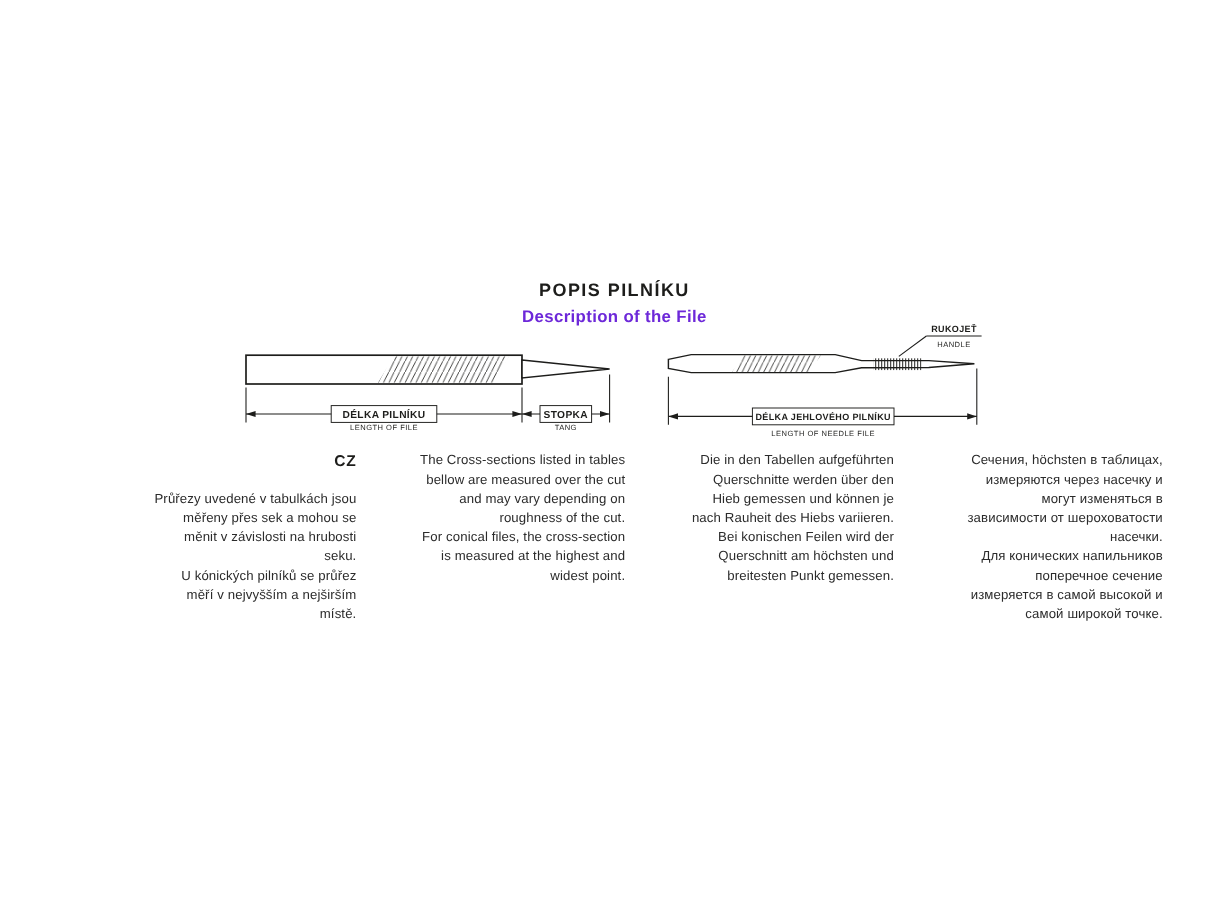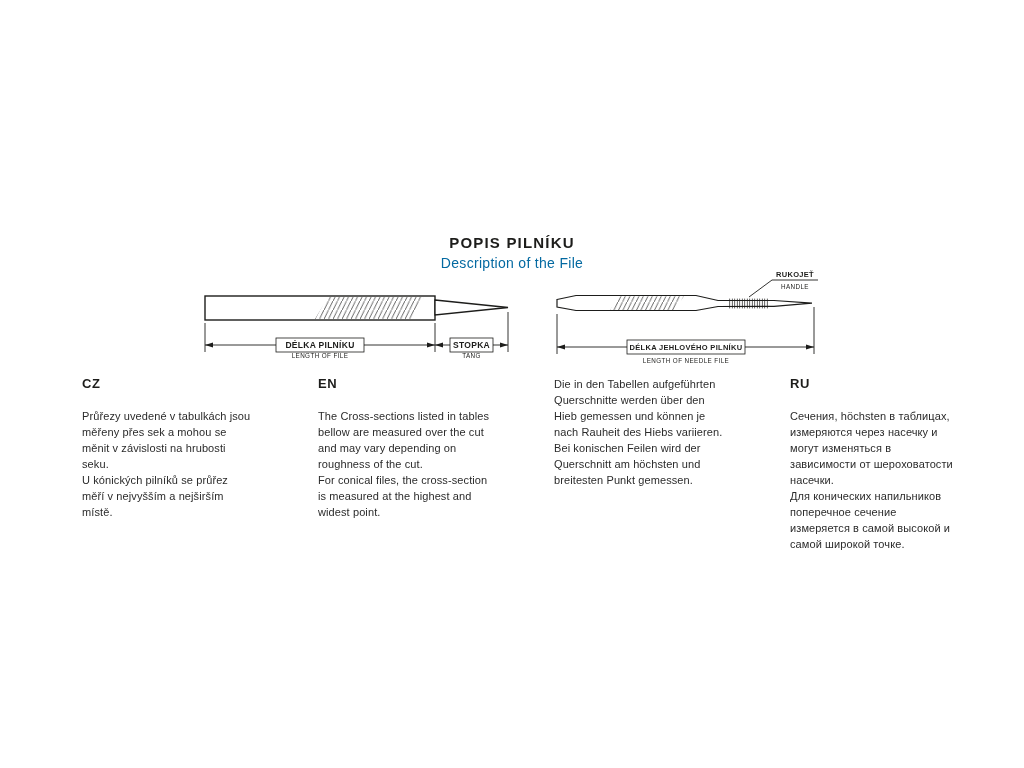--- a/index.html
+++ b/index.html
@@ -5,32 +5,32 @@
   html, body { margin:0; padding:0; background:#ffffff; }
   body {
     width:1024px; height:768px;
     font-family:"Liberation Sans", sans-serif;
     color:#1d1d1b;
   }
   .page { position:relative; width:1024px; height:768px; background:#ffffff; overflow:hidden; }
 
   .title-block { position:absolute; top:234px; left:0; width:100%; text-align:center; }
   .title { font-size:15px; font-weight:700; letter-spacing:1.2px; margin:0; color:#1d1d1b; }
-  .subtitle { font-size:14px; font-weight:400; letter-spacing:0.3px; margin:4px 0 0 0; color:#0369a1; }
+  .subtitle { font-size:14px; font-weight:700; letter-spacing:0.3px; margin:4px 0 0 0; color:#6d28d9; }
 
   .drawing-flat   { position:absolute; left:198px; top:292px; }
   .drawing-needle { position:absolute; left:546px; top:266px; }
 
   svg text { font-family:"Liberation Sans", sans-serif; fill:#1d1d1b; }
   .lbl-bold { font-weight:700; letter-spacing:0.3px; }
   .lbl-small { font-weight:400; letter-spacing:0.4px; }
 
   .columns {
     position:absolute; left:82px; top:376px;
-    display:grid; grid-template-columns:repeat(4, 215px); gap:21px;
+    display:grid; grid-template-columns:repeat(4, 215px); gap:9px;text-align:right;
   }
   .col h2 { font-size:13px; font-weight:700; letter-spacing:0.6px; margin:0 0 17px 0; color:#1d1d1b; }
   .col p {
     font-size:11px; line-height:16px; margin:0;
     white-space:pre-line; color:#2b2b2b; letter-spacing:0.1px;
   }
 </style>
 </head>
 <body>
 
@@ -115,40 +115,38 @@
       <h2>CZ</h2>
       <p>Průřezy uvedené v tabulkách jsou
 měřeny přes sek a mohou se
 měnit v závislosti na hrubosti
 seku.
 U kónických pilníků se průřez
 měří v nejvyšším a nejširším
 místě.</p>
     </article>
     <article class="col">
-      <h2>EN</h2>
       <p>The Cross-sections listed in tables
 bellow are measured over the cut
 and may vary depending on
 roughness of the cut.
 For conical files, the cross-section
 is measured at the highest and
 widest point.</p>
     </article>
     <article class="col">
       <p>Die in den Tabellen aufgeführten
 Querschnitte werden über den
 Hieb gemessen und können je
 nach Rauheit des Hiebs variieren.
 Bei konischen Feilen wird der
 Querschnitt am höchsten und
 breitesten Punkt gemessen.</p>
     </article>
     <article class="col">
-      <h2>RU</h2>
       <p>Сечения, höchsten в таблицах,
 измеряются через насечку и
 могут изменяться в
 зависимости от шероховатости
 насечки.
 Для конических напильников
 поперечное сечение
 измеряется в самой высокой и
 самой широкой точке.</p>
     </article>

